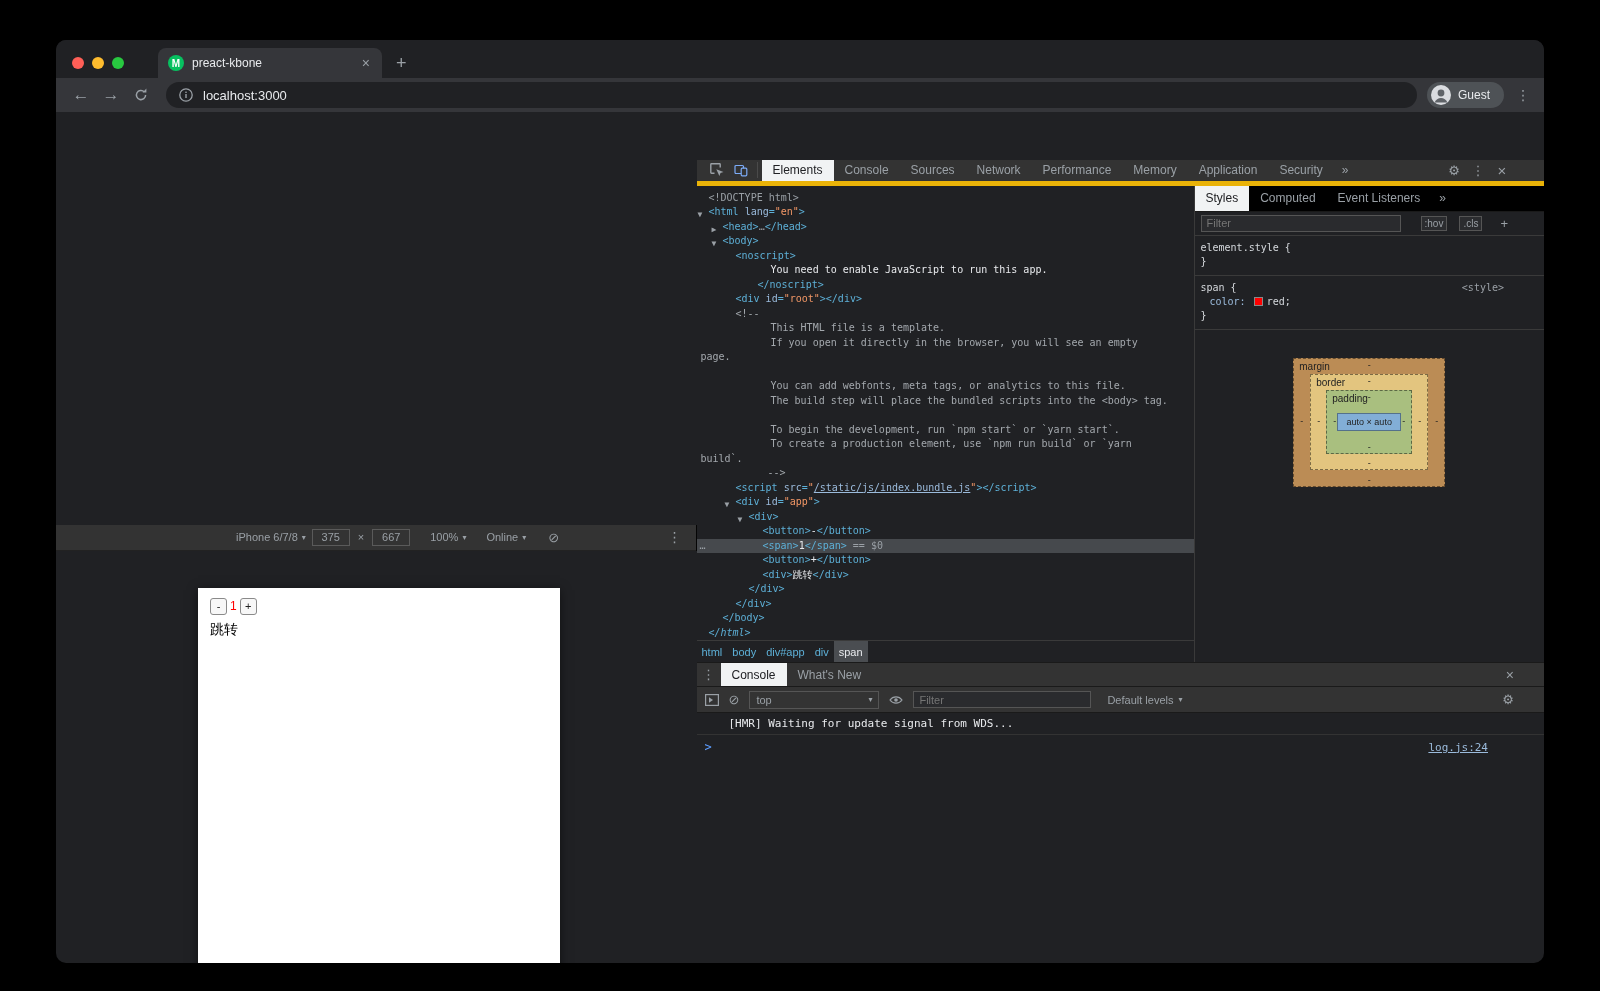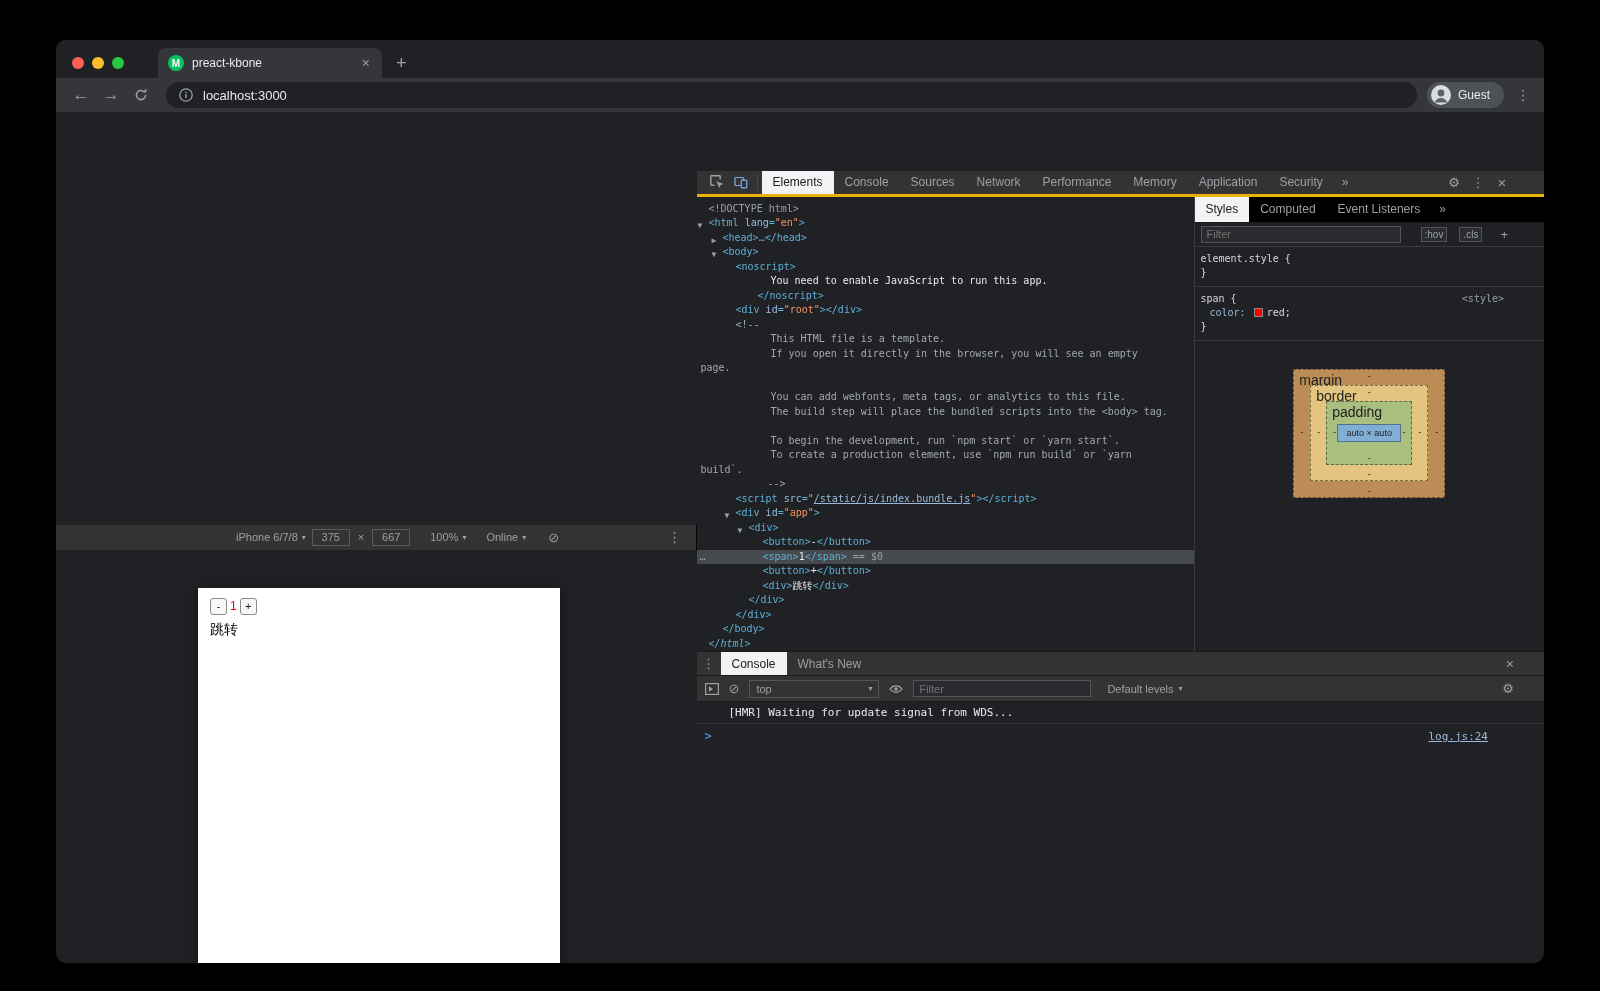--- a/index.html
+++ b/index.html
@@ -51,21 +51,21 @@
   .phone { position:absolute; left:142px; top:37px; width:362px; height:640px; background:#fff;
            box-shadow:0 2px 10px rgba(0,0,0,.5); padding:10px 12px; }
   .counter-row { display:flex; align-items:center; }
   .pbtn { min-width:17px; height:17px; border:1px solid #8a8a8a; border-radius:3px; background:#f7f7f7;
           color:#222; font-size:11px; display:flex; align-items:center; justify-content:center; padding:0 4px; }
   .count { color:#f00; font-size:12px; margin:0 3px; }
   .jump { color:#000; font-size:14px; margin-top:6px; }
 
   
   .devtools { flex:1; display:flex; flex-direction:column; background:#202124; }
-  .dt-toolbar { height:26px; background:#333; border-bottom:3px solid #eab308; display:flex;
+  .dt-toolbar { height:26px; background:#333; border-bottom:5px solid #eab308; display:flex;
                 align-items:center; padding:0 30px 0 8px; }
   .tool-ic { width:24px; display:flex; align-items:center; justify-content:center; }
   .vsep { width:1px; height:16px; background:#4a4a4a; margin:0 4px; }
   .tab-item { padding:0 11px; height:100%; display:flex; align-items:center; font-size:12px; color:#9aa0a6; white-space:nowrap; }
   .tab-item.active { background:#f1f3f4; color:#202124; }
   .more-tabs { color:#9aa0a6; font-size:12px; padding:0 8px; }
   .dt-right { margin-left:auto; display:flex; align-items:center; }
   .dt-right .tool-ic { color:#9aa0a6; font-size:13px; }
 
   .dt-main { flex:1; display:flex; min-height:0; }
@@ -101,21 +101,21 @@
               color:#d5d9dd; }
   .rule { padding:5px 6px 6px; border-bottom:1px solid #3a3a3a; position:relative; }
   .rule-ind { padding-left:9px; }
   .prop { color:#9bbbdc; }
   .swatch { display:inline-block; width:9px; height:9px; background:#f00; border:1px solid #888;
             margin:0 4px 0 2px; vertical-align:-1px; }
   .rule-src { position:absolute; right:40px; top:5px; color:#9aa0a6; }
 
   .box-model { margin:28px auto 0; width:152px; color:#222; }
   .bm { position:relative; display:flex; align-items:center; justify-content:center; font-size:9px; }
-  .bm-label { position:absolute; top:2px; left:5px; font-size:14px; }
+  .bm-label { position:absolute; top:2px; left:5px; font-size:10px; }
   .dash-t{position:absolute;top:1px;left:0;right:0;text-align:center;}
   .dash-b{position:absolute;bottom:1px;left:0;right:0;text-align:center;}
   .dash-l{position:absolute;left:6px;top:50%;margin-top:-6px;}
   .dash-r{position:absolute;right:6px;top:50%;margin-top:-6px;}
   .bm-margin { width:152px; height:129px; background:#bb8c55; border:1px dashed rgba(0,0,0,.45); }
   .bm-border { width:118px; height:96px; background:#e3c57f; border:1px dashed rgba(0,0,0,.45); }
   .bm-padding{ width:86px; height:64px; background:#a9bf7f; border:1px dashed rgba(0,0,0,.45); }
   .bm-content{ width:64px; height:18px; background:#82aed6; border:1px solid rgba(0,0,0,.35);
                display:flex; align-items:center; justify-content:center; }
 
@@ -287,20 +287,27 @@
               <div class="tl" style="padding-left: 52px;"><span class="arrow" style="left: 41px;">▼</span><span class="c-tag">&lt;div&gt;</span></div>
               <div class="tl" style="padding-left: 66px;"><span class="c-tag">&lt;button&gt;</span><span class="c-txt">-</span><span class="c-tag">&lt;/button&gt;</span></div>
               <div class="tl sel" style="padding-left: 66px;"><span class="gutter">…</span><span class="c-tag">&lt;span&gt;</span><span class="c-txt">1</span><span class="c-tag">&lt;/span&gt;</span><span class="c-gray"> == $0</span></div>
               <div class="tl" style="padding-left: 66px;"><span class="c-tag">&lt;button&gt;</span><span class="c-txt">+</span><span class="c-tag">&lt;/button&gt;</span></div>
               <div class="tl" style="padding-left: 66px;"><span class="c-tag">&lt;div&gt;</span><span class="c-txt">跳转</span><span class="c-tag">&lt;/div&gt;</span></div>
               <div class="tl" style="padding-left: 52px;"><span class="c-tag">&lt;/div&gt;</span></div>
               <div class="tl" style="padding-left: 39px;"><span class="c-tag">&lt;/div&gt;</span></div>
               <div class="tl" style="padding-left: 26px;"><span class="c-tag">&lt;/body&gt;</span></div>
               <div class="tl" style="padding-left: 12px; font-style: italic;"><span class="c-tag">&lt;/html&gt;</span></div>
             </div>
+          <div class="crumbs" id="crumbs">
+              <span class="crumb">html</span>
+              <span class="crumb">body</span>
+              <span class="crumb">div#app</span>
+              <span class="crumb">div</span>
+              <span class="crumb sel">span</span>
+            </div>
         </div>
 
         <div class="styles-pane">
           <div class="sp-tabs">
             <div id="sp-tabs-list" style="display:flex;height:100%">
                 <span class="tab-item active">Styles</span>
                 <span class="tab-item">Computed</span>
                 <span class="tab-item">Event Listeners</span>
               </div>
             <span class="more-tabs">»</span>

